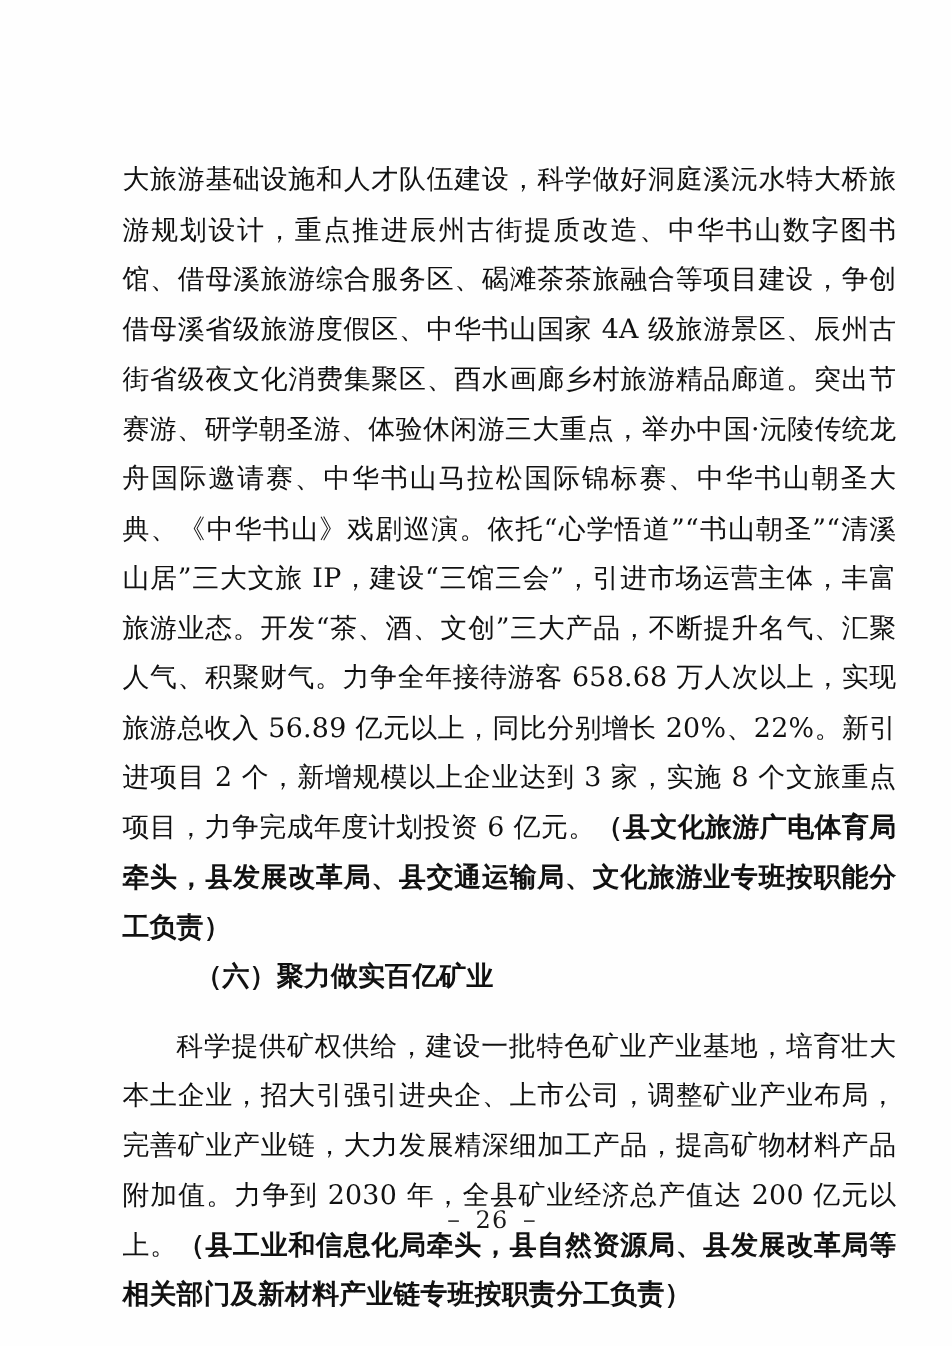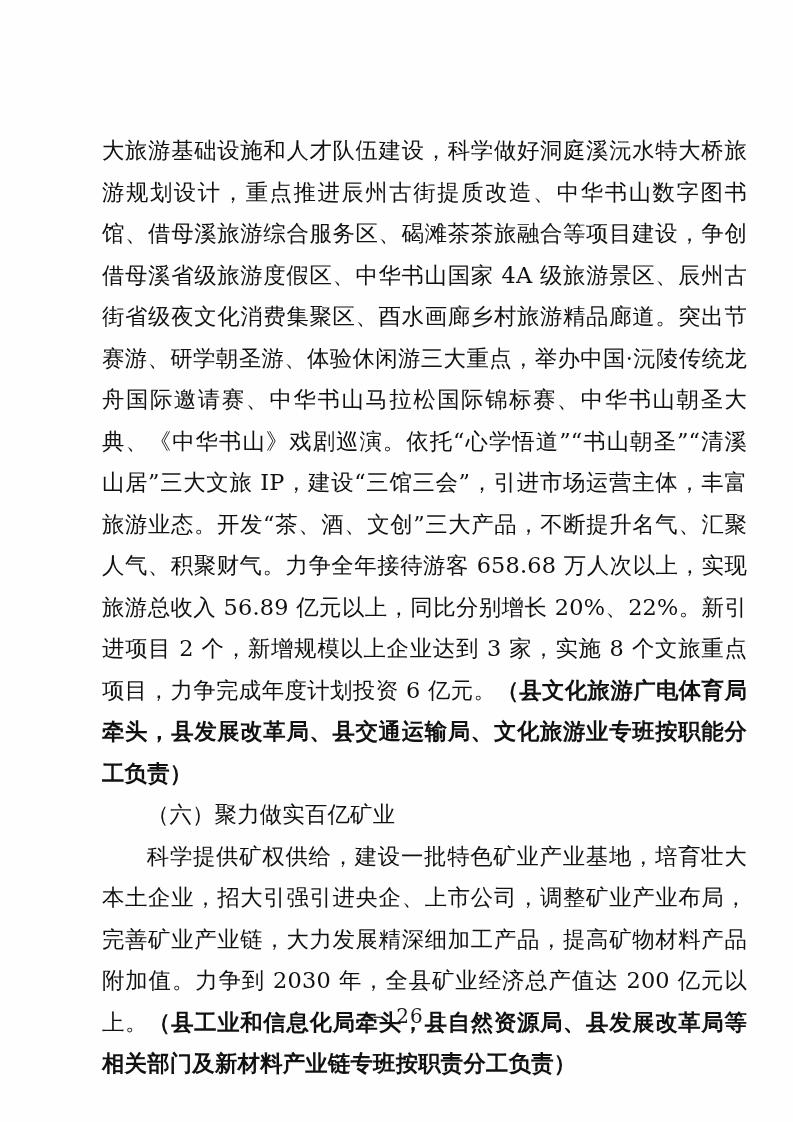--- a/index.html
+++ b/index.html
@@ -35,22 +35,22 @@
   }
   .para {
     margin: 0 0 0 0;
     text-indent: 0;
   }
   .para.indent2 {
     text-indent: 2em;
   }
   .heading {
     text-indent: 2em;
-    font-weight: normal;
-    margin: 0;
+    font-weight: bold;
+    margin: 16px;
   }
   .para + .para,
   .para + .heading,
   .heading + .para {
     margin-top: 0;
   }
   .bold {
     font-weight: bold;
   }
   .page-number {

